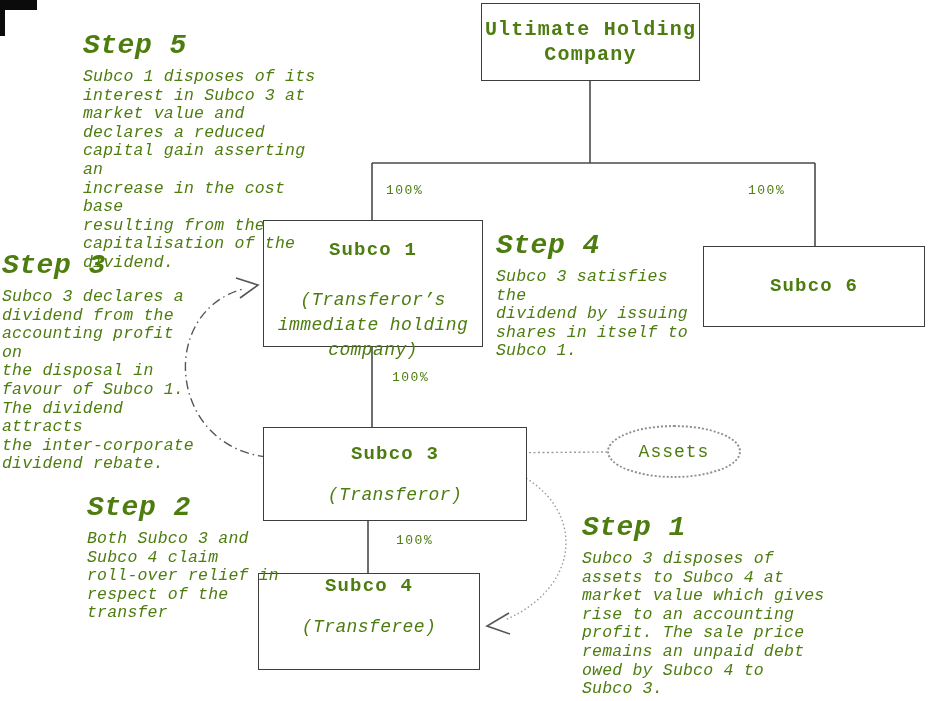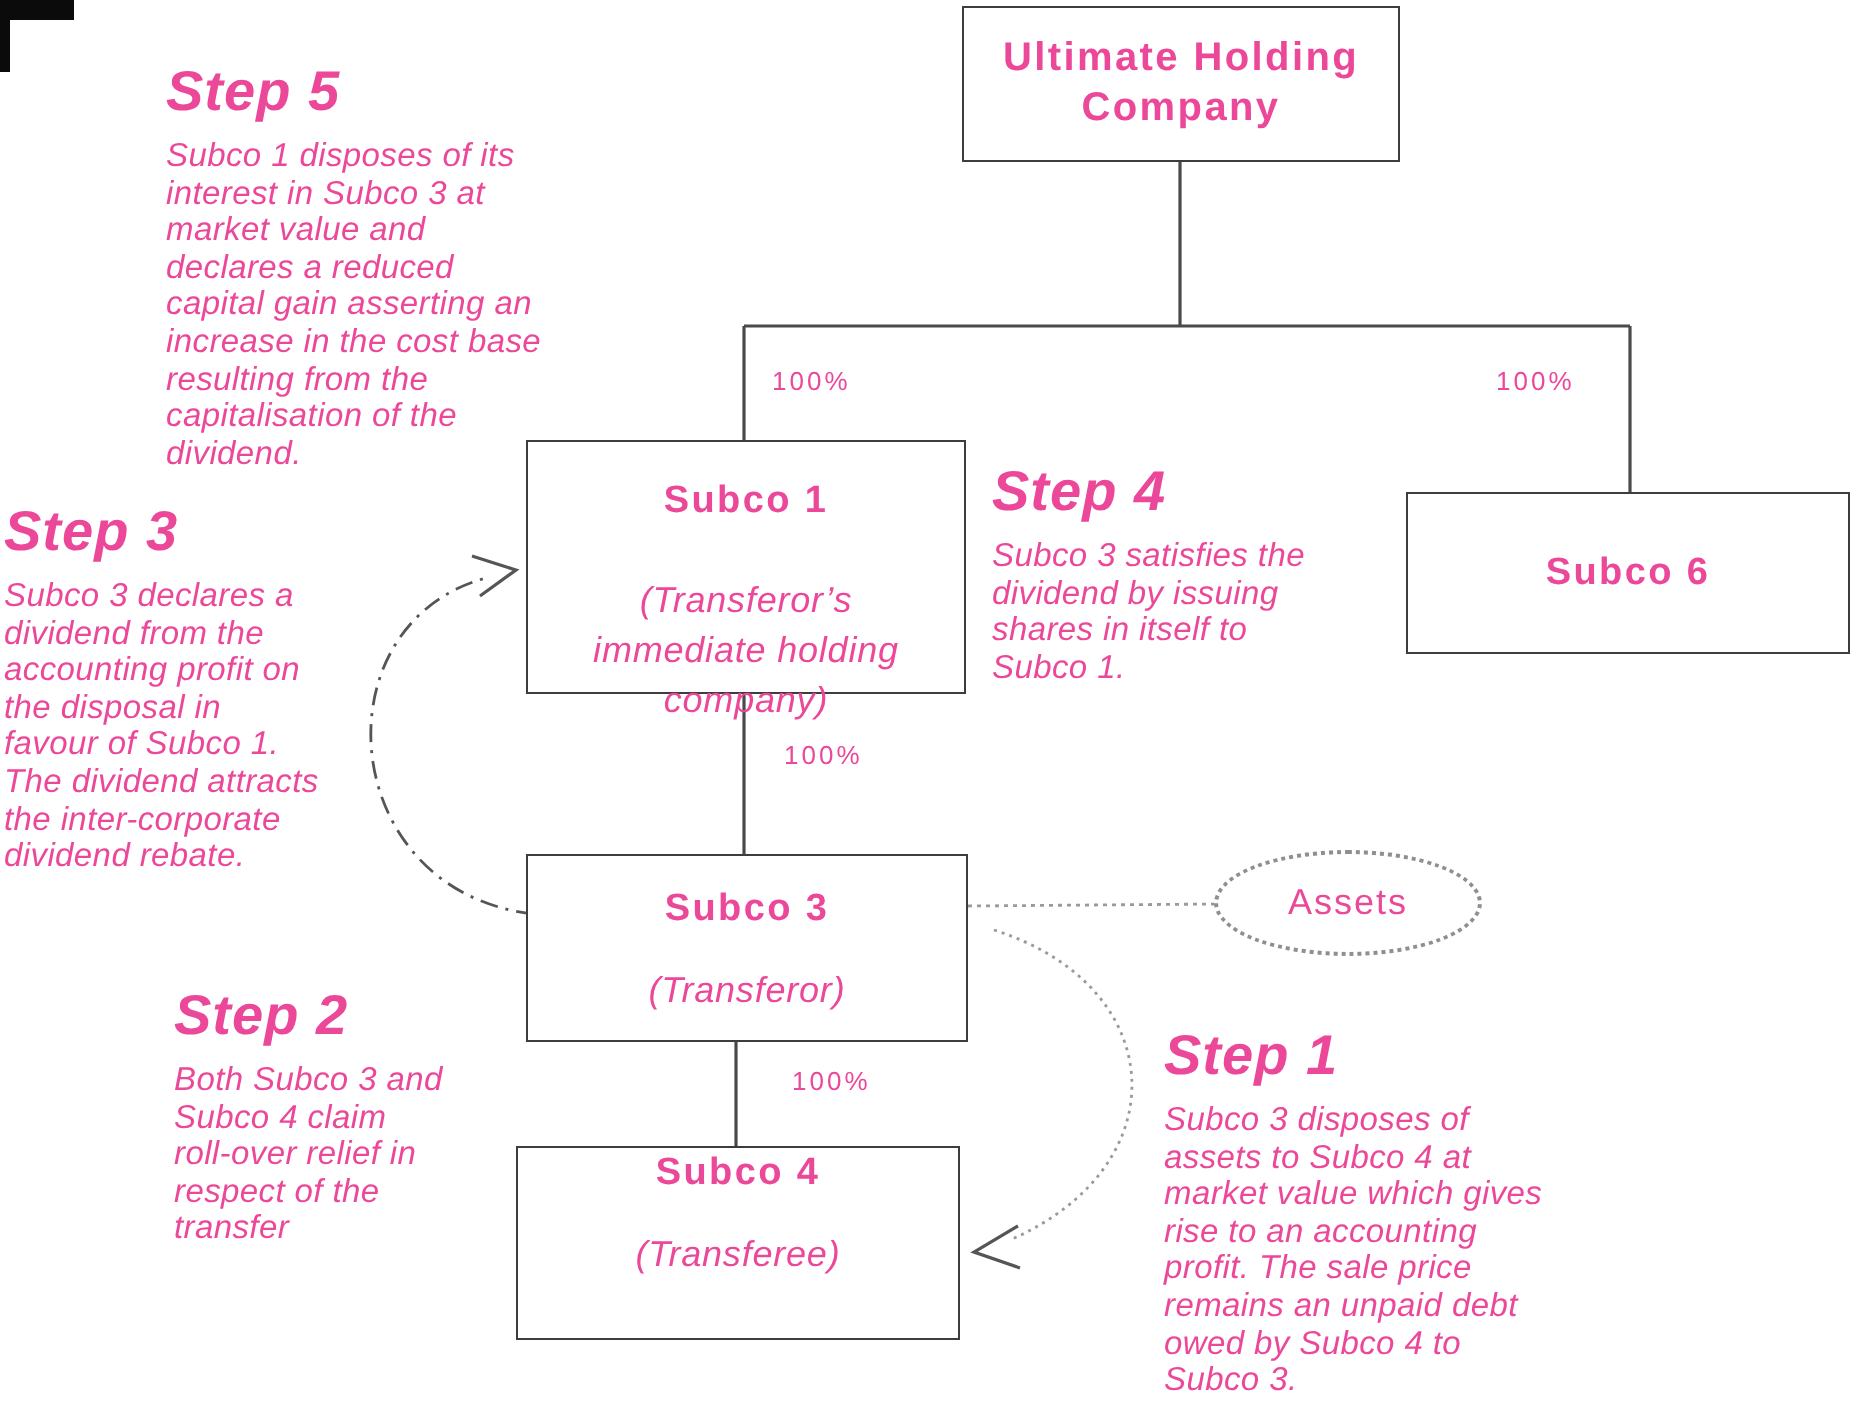--- a/index.html
+++ b/index.html
@@ -5,22 +5,22 @@
   html, body {
     margin: 0;
     padding: 0;
     background: #ffffff;
   }
   #canvas {
     position: relative;
     width: 929px;
     height: 701px;
     background: #ffffff;
-    font-family: Liberation Sans, sans-serif;
-    color: #ec4899;
+    font-family: Liberation Mono, monospace;
+    color: #4d7c0f;
     overflow: hidden;
   }
   
   #connector-layer {
     position: absolute;
     left: 0; top: 0;
     width: 929px; height: 701px;
     pointer-events: none;
   }
   
@@ -45,21 +45,21 @@
     font-style: italic;
     font-size: 18px;
     letter-spacing: 0.4px;
     white-space: pre-line;
     line-height: 25px;
   }
   #node-ultimate { left: 481px; top: 3px;  width: 219px; height: 78px; justify-content: center; }
   #node-ultimate .node-title { font-size: 20px; }
   #node-subco1   { left: 263px; top: 220px; width: 220px; height: 127px; padding-top: 17px; row-gap: 25px; }
   #node-subco2   { left: 703px; top: 246px; width: 222px; height: 81px; justify-content: center; }
-  #node-subco3   { left: 263px; top: 427px; width: 221px; height: 94px; padding-top: 14px; row-gap: 16px; }
+  #node-subco3   { left: 263px; top: 427px; width: 264px; height: 94px; padding-top: 14px; row-gap: 16px; }
   #node-subco4   { left: 258px; top: 573px; width: 222px; height: 97px; row-gap: 16px; }
   
   #node-assets {
     position: absolute;
     left: 607px; top: 425px;
     width: 134px; height: 53px;
     border: 2px dotted #8f8f8f;
     border-radius: 50%;
     box-sizing: border-box;
     display: flex;

